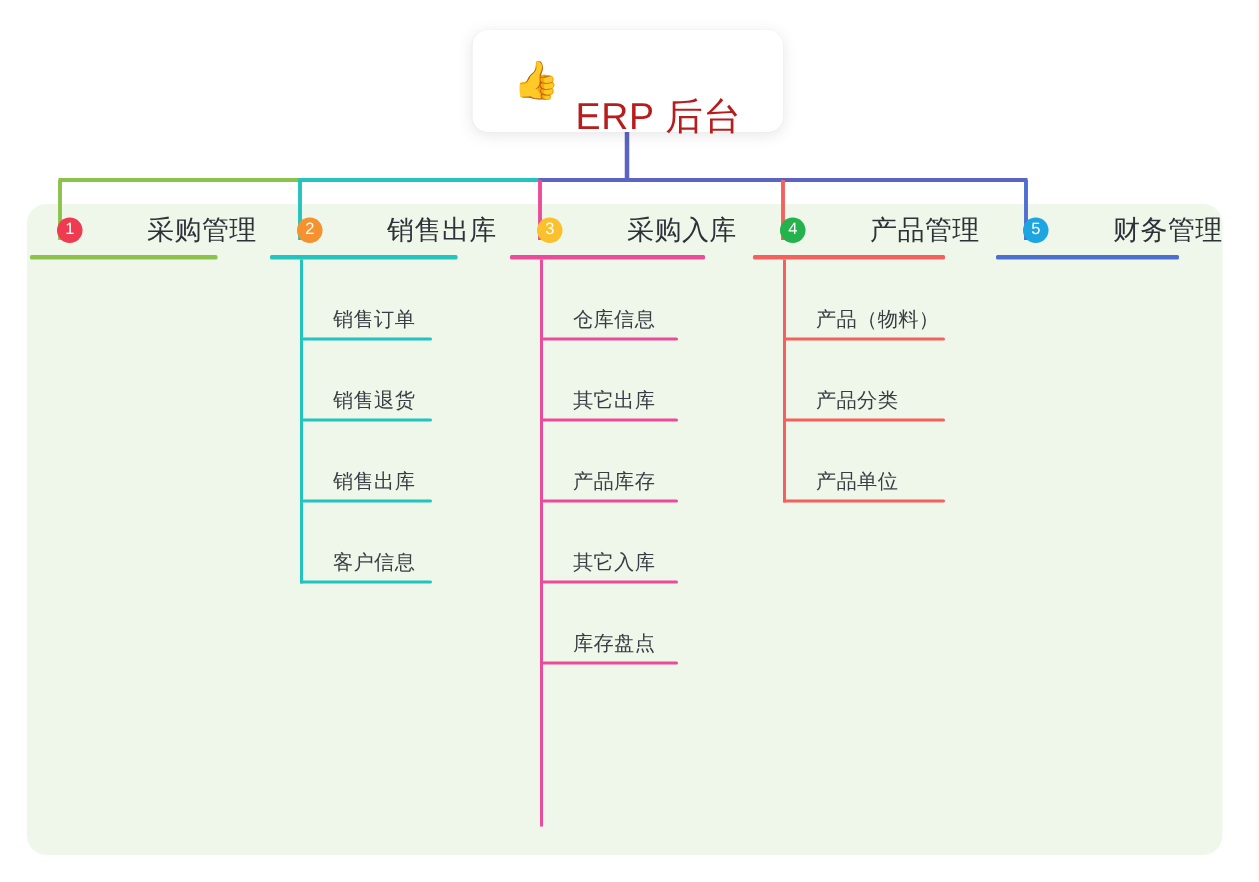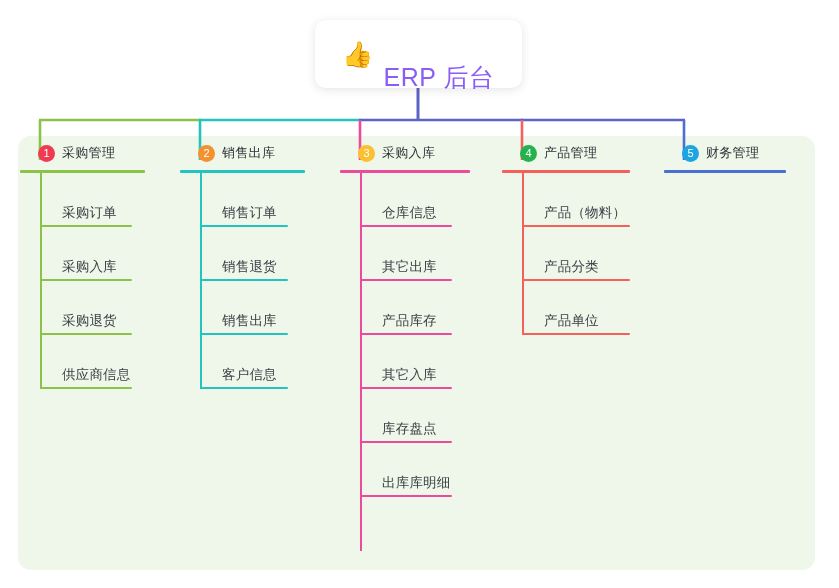--- a/index.html
+++ b/index.html
@@ -37,21 +37,21 @@
     gap: 10px;
     z-index: 5;
   }
   .root-emoji {
     font-size: 25px;
     line-height: 1;
     display: inline-block;
   }
   .root-label {
     font-size: 25px;
-    color: #8b5cf6;
+    color: #b91c1c;
     letter-spacing: 0.5px;
     white-space: nowrap;
     margin-top: 46px;
   }
 
   
   #wires {
     position: absolute;
     left: 0;
     top: 0;
@@ -99,24 +99,25 @@
     height: 17px;
     border-radius: 50%;
     color: #ffffff;
     font-size: 11px;
     line-height: 17px;
     text-align: center;
     flex: 0 0 auto;
     font-family: "Liberation Sans", sans-serif;
   }
   .col-title {
-    font-size: 13px;
+    font-size: 18px;
     color: #2e3138;
     white-space: nowrap;
     letter-spacing: 0.3px;
+    margin-left: 36px;
   }
   .col-rule {
     height: 3px;
     border-radius: 1px;
     margin-left: 2px;
   }
   .leaves {
     position: relative;
     margin-left: 22px;
     padding-left: 0;
@@ -174,39 +175,20 @@
     <span class="root-label">ERP 后台</span>
   </div>
 
   <div class="columns">
       <div class="column" style="left: 0px;">
         <div class="col-head">
           <span class="badge" style="background: rgb(239, 59, 82);">1</span>
           <span class="col-title">采购管理</span>
         </div>
         <div class="col-rule" style="width: 125px; background: rgb(139, 195, 74);"></div>
-        <div class="leaves">
-          <div class="spine" style="background: rgb(139, 195, 74); height: 216px;"></div>
-          <div class="leaf">
-            <span class="leaf-label">采购订单</span>
-            <div class="leaf-rule" style="width: 92px; background: rgb(139, 195, 74);"></div>
-          </div>
-          <div class="leaf">
-            <span class="leaf-label">采购入库</span>
-            <div class="leaf-rule" style="width: 92px; background: rgb(139, 195, 74);"></div>
-          </div>
-          <div class="leaf">
-            <span class="leaf-label">采购退货</span>
-            <div class="leaf-rule" style="width: 92px; background: rgb(139, 195, 74);"></div>
-          </div>
-          <div class="leaf">
-            <span class="leaf-label">供应商信息</span>
-            <div class="leaf-rule" style="width: 92px; background: rgb(139, 195, 74);"></div>
-          </div>
-        </div>
       </div>
       <div class="column" style="left: 160px;">
         <div class="col-head">
           <span class="badge" style="background: rgb(245, 145, 46);">2</span>
           <span class="col-title">销售出库</span>
         </div>
         <div class="col-rule" style="width: 125px; background: rgb(35, 196, 189);"></div>
         <div class="leaves">
           <div class="spine" style="background: rgb(35, 196, 189); height: 216px;"></div>
           <div class="leaf">
@@ -248,24 +230,20 @@
             <div class="leaf-rule" style="width: 92px; background: rgb(236, 74, 155);"></div>
           </div>
           <div class="leaf">
             <span class="leaf-label">其它入库</span>
             <div class="leaf-rule" style="width: 92px; background: rgb(236, 74, 155);"></div>
           </div>
           <div class="leaf">
             <span class="leaf-label">库存盘点</span>
             <div class="leaf-rule" style="width: 92px; background: rgb(236, 74, 155);"></div>
           </div>
-          <div class="leaf">
-            <span class="leaf-label">出库库明细</span>
-            <div class="leaf-rule" style="width: 92px; background: rgb(236, 74, 155);"></div>
-          </div>
         </div>
       </div>
       <div class="column" style="left: 482px;">
         <div class="col-head">
           <span class="badge" style="background: rgb(36, 178, 76);">4</span>
           <span class="col-title">产品管理</span>
         </div>
         <div class="col-rule" style="width: 128px; background: rgb(244, 97, 92);"></div>
         <div class="leaves">
           <div class="spine" style="background: rgb(244, 97, 92); height: 162px;"></div>

